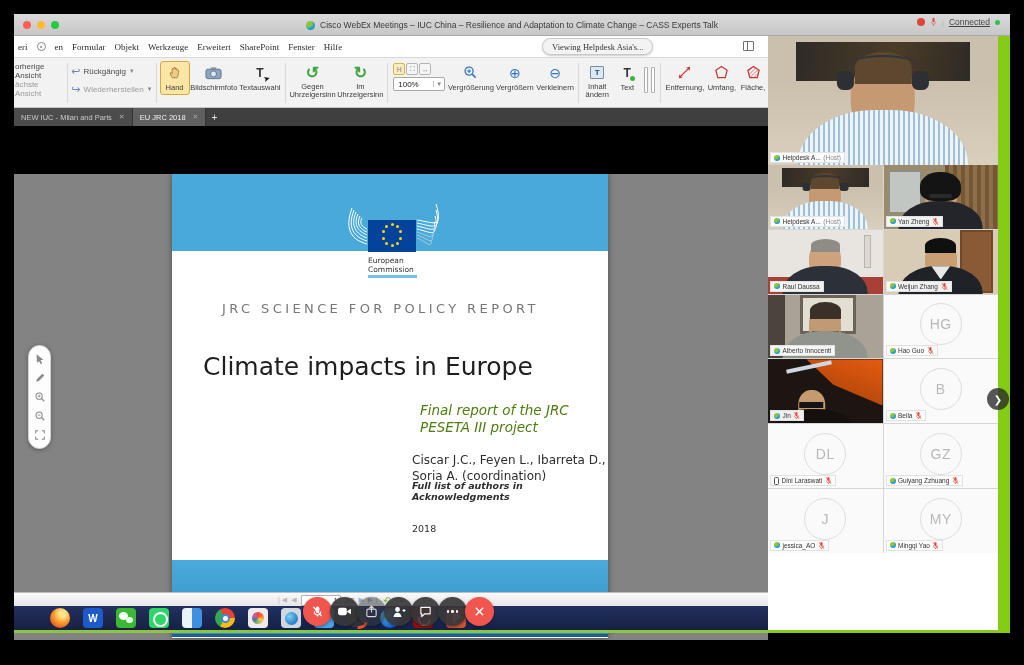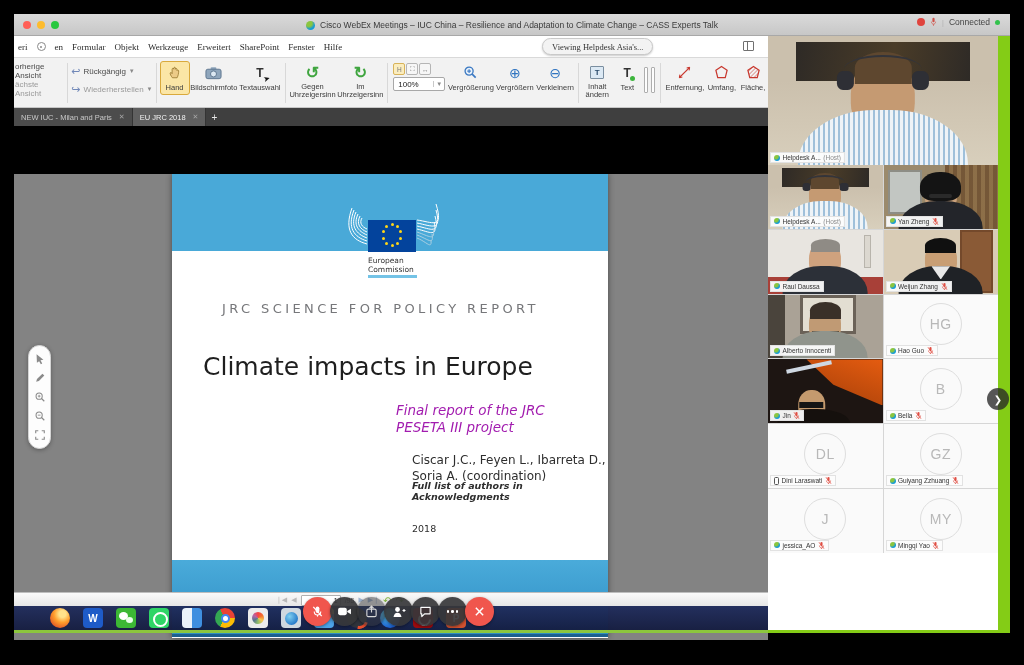--- a/index.html
+++ b/index.html
@@ -13,21 +13,21 @@
   .titlebar { position:absolute; left:0; top:0; width:996px; height:22px;
     background:linear-gradient(#dadada,#c7c7c7); border-bottom:1px solid #a8a8a8;
     display:flex; align-items:center; }
   .lights { position:absolute; left:9px; top:7px; display:flex; gap:6px; }
   .light { width:8px; height:8px; border-radius:50%; }
   .l-red{background:#ff5f57}.l-yel{background:#febc2e}.l-grn{background:#28c840}
   .tb-title { position:absolute; left:0; right:0; top:0; height:22px; display:flex; align-items:center; justify-content:center; gap:5px;
     font-size:8.5px; color:#3a3a3a; }
   .wx-ball { width:9px; height:9px; border-radius:50%; flex:none;
     background:radial-gradient(circle at 32% 26%, #8bc53f 0 34%, #149bd7 64%); }
-  .tb-right { position:absolute; right:10px; top:0; height:16px; display:flex; align-items:center; gap:5px; font-size:8.5px; color:#444; }
+  .tb-right { position:absolute; right:10px; top:0; height:16px; display:flex; align-items:center; gap:5px; font-size:8.5px; color:#444;text-decoration:underline; }
   .rec-dot { width:8px; height:8px; border-radius:50%; background:#e0443e; }
   .tb-sep { color:#b0b0b0; font-size:7px; }
   .grn-dot { width:5px; height:5px; border-radius:50%; background:#33c24d; }
 
   
   .menubar { position:absolute; left:0; top:22px; width:754px; height:22px; background:#fff; border-bottom:1px solid #d9d9d9;
     display:flex; align-items:center; gap:9px; padding-left:4px; font-size:9px; color:#2b2b2b;font-family:Liberation Serif, serif; }
   .menu-frag { color:#2b2b2b; }
   .menu-circ { width:9px; height:9px; border:1px solid #8a8a8a; border-radius:50%; position:relative; flex:none;}
   .menu-circ::after{content:""; position:absolute; left:2.5px; top:2.5px; width:2px; height:2px; background:#8a8a8a; border-radius:50%;}
@@ -83,21 +83,21 @@
   .docarea { position:absolute; left:0; top:112px; width:754px; height:466px; background:#838383; overflow:hidden;margin-top:48px; }
   .page { position:absolute; left:158px; top:0; width:436px; height:464px; background:#fff; box-shadow:0 0 6px rgba(0,0,0,.45); font-family:"DejaVu Sans", sans-serif; }
   .banner { position:absolute; left:0; top:0; width:436px; height:77px; background:#49a9d8; }
   .euflag { position:absolute; left:196px; top:46px; width:48px; height:32px; background:#03439c; z-index:2; }
   .star { position:absolute; width:3px; height:3px; background:#ffd617; border-radius:50%; }
   .ec-lines { position:absolute; left:140px; top:6px; z-index:1; }
   .ec-name { position:absolute; left:196px; top:82px; font-size:7.5px; line-height:1.25; color:#333; }
   .ec-underline { position:absolute; left:196px; top:101px; width:49px; height:3px; background:#74c3e6; }
   .kicker { position:absolute; left:50px; top:127px; font-size:13px; letter-spacing:3.4px; color:#76777a; white-space:nowrap; }
   .doc-title { position:absolute; left:31px; top:178px; font-size:25px; color:#1e1e1e; }
-  .doc-sub { position:absolute; left:224px; top:228px; font-size:13.5px; font-style:italic; color:#a21caf; line-height:1.25; }
+  .doc-sub { position:absolute; left:248px; top:228px; font-size:13.5px; font-style:italic; color:#4d7c0f; line-height:1.25; }
   .doc-auth { position:absolute; left:240px; top:279px; font-size:12px; color:#2e2e2e; line-height:1.3; }
   .doc-note { position:absolute; left:240px; top:306px; font-size:9.5px; font-style:italic; font-weight:bold; color:#2e2e2e; }
   .doc-year { position:absolute; left:240px; top:349px; font-size:9.5px; color:#2e2e2e; }
   .bottomband { position:absolute; left:0; top:386px; width:436px; height:74px; background:linear-gradient(180deg,#4aabda, #2f8ec4); }
   .bottomedge { position:absolute; left:0; top:460px; width:436px; height:3px; background:#1c5f8e; }
 
   
   .tool-pill { position:absolute; left:14px; top:171px; width:23px; padding:7px 0; background:#fdfdfd; border:1px solid #d5d5d5;
     border-radius:12px; box-shadow:0 1px 4px rgba(0,0,0,.3); display:flex; flex-direction:column; align-items:center; gap:7px; }
 

